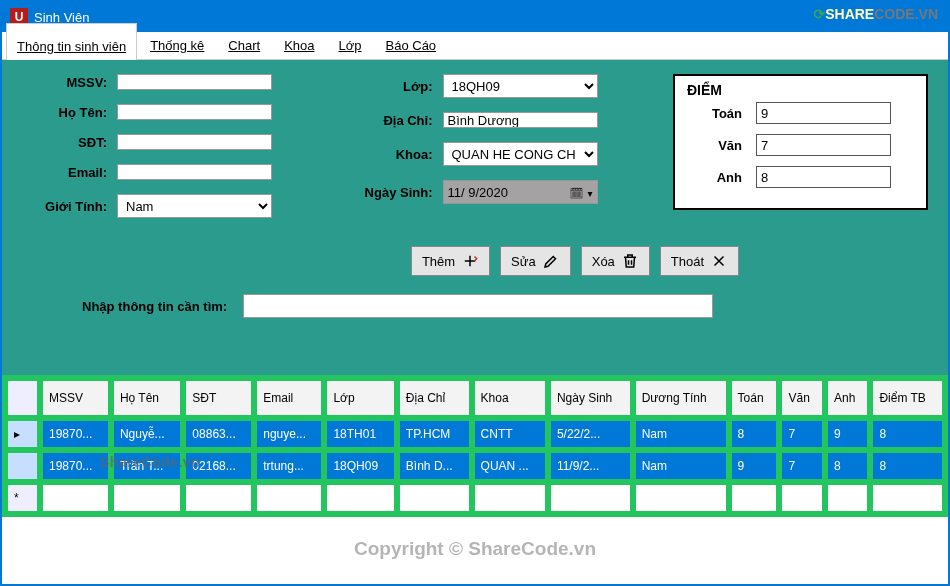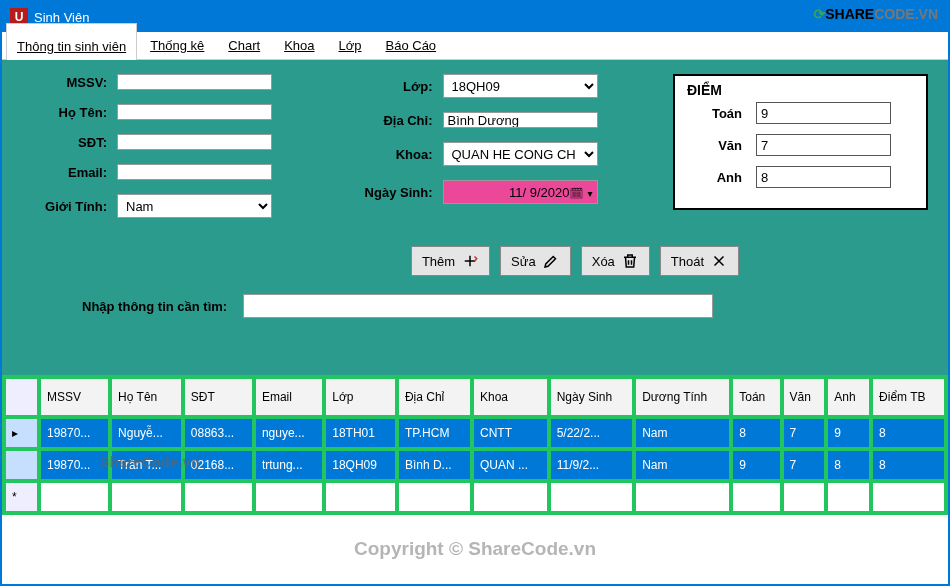--- a/index.html
+++ b/index.html
@@ -3,21 +3,21 @@
 <meta charset="utf-8">
 <style>
 * { box-sizing: border-box; margin: 0; padding: 0; }
 body { font-family: "Segoe UI", Tahoma, sans-serif; font-size: 13px; background: #fff; width: 950px; height: 586px; overflow: hidden; position: relative; }
 .outer { border: 2px solid #0078d7; width: 950px; height: 586px; background: #fff; }
 .titlebar { height: 30px; background: #0078d7; color: #fff; display: flex; align-items: center; padding: 0 8px; position: relative; }
 .titlebar .app-icon { width: 18px; height: 18px; background: #b71c1c; color: #fff; font-weight: bold; display: flex; align-items: center; justify-content: center; font-size: 12px; margin-right: 6px; }
 .titlebar .title { font-size: 13px; }
 .watermark-top { position: absolute; right: 10px; top: 4px; font-size: 14px; font-weight: bold; }
 .watermark-top .g { color: #3aa35a; }
-.watermark-top .s { color: #000000; }
+.watermark-top .s { color: #fef9c3; }
 .watermark-top .c { color: #777; }
 .tabs { display: flex; align-items: center; height: 28px; background: #fff; border-bottom: 1px solid #ccc; padding-left: 4px; gap: 2px; }
 .tab { padding: 15px 10px; font-size: 13px; border: 1px solid transparent; cursor: pointer; text-decoration: underline; }
 .tab.active { border: 1px solid #ccc; border-bottom: 1px solid #fff; background: #fff; position: relative; top: 1px; }
 .content { background: #2c9b8f; background: #2b9b8e; padding: 14px 20px 8px 20px; height: 315px; position: relative; }
 .form-area { display: flex; gap: 20px; }
 .col-left { flex: 1; }
 .col-mid { flex: 1; }
 .fld { display: flex; align-items: center; margin-bottom: 14px; }
 .fld label { width: 85px; text-align: right; margin-right: 10px; font-weight: bold; font-size: 13px; color: #000; }
@@ -28,30 +28,30 @@
 .score-row { display: flex; align-items: center; margin-bottom: 10px; }
 .score-row label { width: 55px; text-align: right; margin-right: 14px; font-weight: bold; }
 .score-row input { width: 135px; height: 22px; border: 1px solid #555; padding: 0 4px; font-size: 13px; }
 .action-row { margin-top: 14px; display: flex; gap: 10px; justify-content: center; margin-left: 200px; }
 .btn { display: flex; align-items: center; gap: 6px; background: #e5e5e5; border: 1px solid #888; padding: 4px 10px; font-size: 13px; cursor: pointer; height: 30px; }
 .btn svg { width: 18px; height: 18px; }
 .search-row { display: flex; align-items: center; margin-top: 18px; margin-left: 60px; }
 .search-row label { font-weight: bold; margin-right: 16px; }
 .search-row input { width: 470px; height: 24px; border: 1px solid #999; background: #fff; padding: 0 4px; }
 .grid { width: 100%; border-collapse: collapse; font-size: 12px; }
-.grid th, .grid td { border: 4px solid #22c55e; padding: 6px 6px; text-align: left; white-space: nowrap; overflow: hidden; text-overflow: ellipsis; }
+.grid th, .grid td { border: 6px solid #22c55e; padding: 6px 6px; text-align: left; white-space: nowrap; overflow: hidden; text-overflow: ellipsis; }
 .grid th { background: #f3f3f3; font-weight: normal; color: #000; height: 40px; vertical-align: middle; }
 .grid .rowhead { width: 35px; background: #eef; }
 .grid tbody tr.sel td { background: #0078d7; color: #fff; }
 .grid tbody tr.sel .rowhead { background: #c7dfff; color: #000; }
 .grid tbody tr td { height: 32px; }
 .grid tbody tr.newrow .rowhead { color: #000; }
 .footer-watermark { position: absolute; left: 0; right: 0; bottom: 26px; text-align: center; font-size: 19px; font-weight: bold; color: rgba(120,120,120,0.55); text-shadow: 0 1px 0 #fff; pointer-events: none; }
 .body-watermark { position: absolute; left: 100px; top: 454px; font-size: 14px; font-weight: bold; color: rgba(100,100,100,0.7); pointer-events: none; letter-spacing: 0.5px; z-index: 5; }
-.datepick { display: flex; align-items: center; width: 155px; height: 24px; border: 1px solid #999; background: #ec4899; padding: 4px 4px; justify-content: flex-end; }
+.datepick { display: flex; align-items: center; width: 155px; height: 24px; border: 1px solid #999; background: #a3a3a3; padding: 4px 4px; justify-content: space-between; }
 .datepick .cal { font-size: 11px; }
 .datepick .dd { font-size: 10px; margin-left: 4px; }
 .grid-wrap { height: 178px; overflow: hidden; background: #fff; }
 </style>
 </head>
 <body>
 
 <div class="outer">
   <div class="titlebar">
     <div class="app-icon">U</div>

